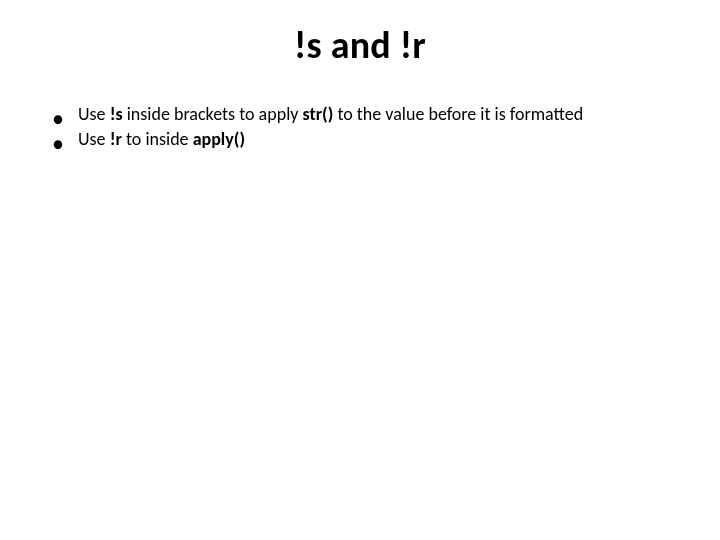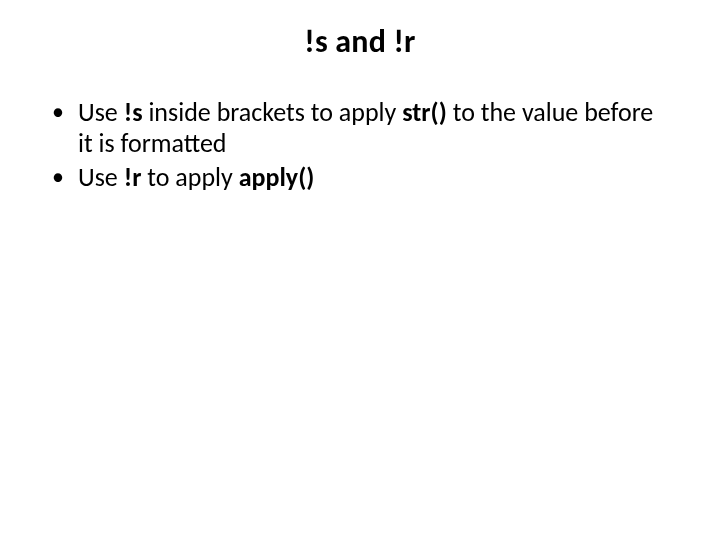--- a/index.html
+++ b/index.html
@@ -14,38 +14,38 @@
   }
   .slide {
     width: 720px;
     height: 540px;
     position: relative;
     box-sizing: border-box;
   }
   .title {
     width: 100%;
     text-align: center;
-    font-size: 32px;
+    font-size: 38px;
     font-weight: 700;
     padding-top: 22px;
     letter-spacing: 0.2px;
   }
   .body {
     margin-top: 36px;
     padding-left: 52px;
     padding-right: 60px;
   }
   ul.bullets {
     list-style: none;
     margin: 0;
     padding: 0;
   }
   ul.bullets > li {
     position: relative;
-    font-size: 26px;
+    font-size: 18px;
     line-height: 1.18;
     padding-left: 26px;
     margin-bottom: 4px;
   }
   ul.bullets > li::before {
     content: "•";
     position: absolute;
     left: 0;
     top: 0;
     font-size: 24px;
@@ -63,19 +63,19 @@
   </div>
 
   <div class="body">
     <ul class="bullets">
 
       <li>
         <span>Use </span><span class="b">!s</span><span> inside brackets to apply </span><span class="b">str()</span><span> to the value before it is formatted</span>
       </li>
 
       <li>
-        <span>Use </span><span class="b">!r</span><span> to apply </span><span class="b">apply()</span>
+        <span>Use </span><span class="b">!r</span><span> to inside </span><span class="b">apply()</span>
       </li>
 
     </ul>
   </div>
 
 </div>
 
 </body></html>

